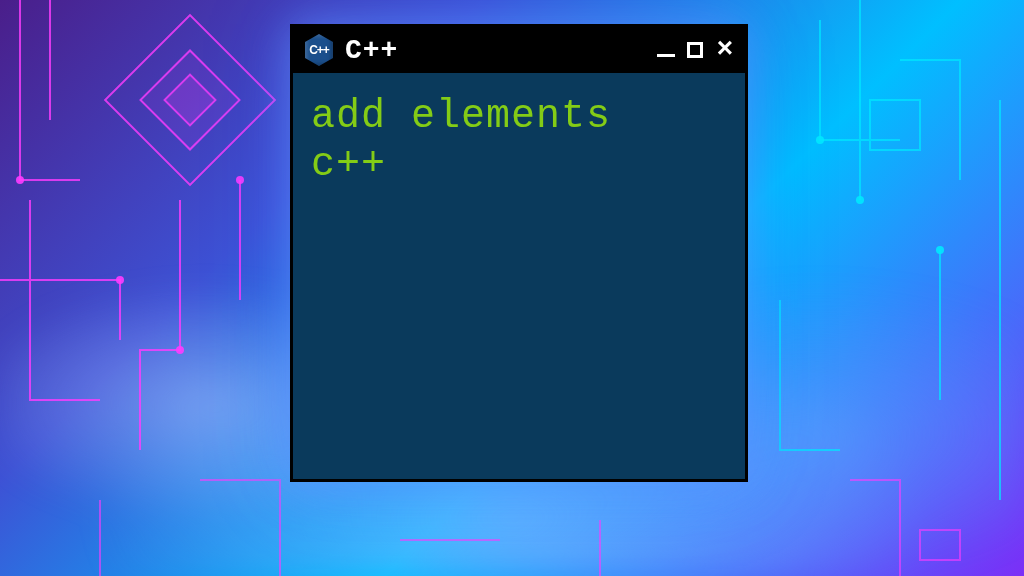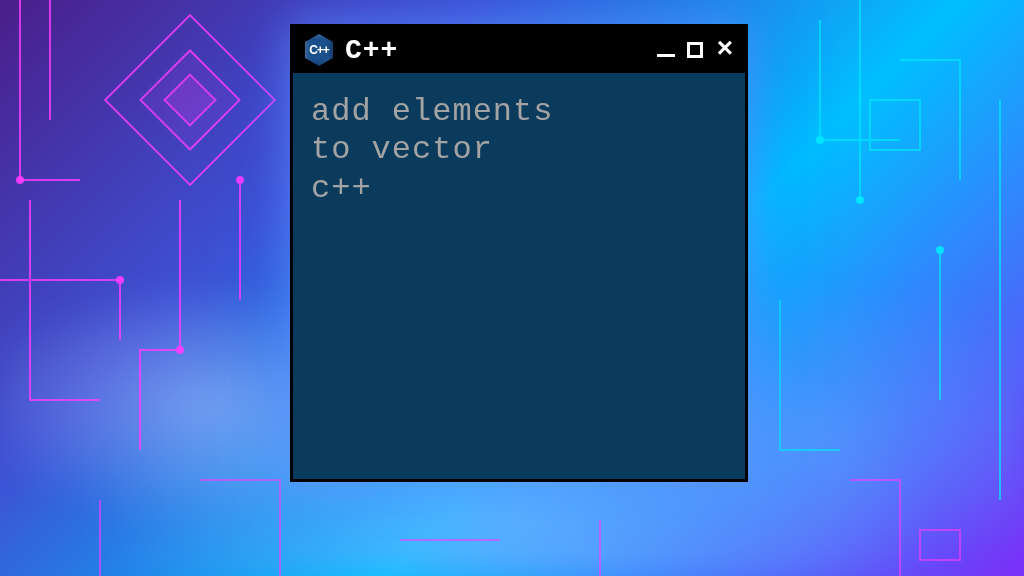--- a/index.html
+++ b/index.html
@@ -113,23 +113,23 @@
       height: 20px;
       display: flex;
       align-items: center;
       justify-content: center;
       font-size: 28px;
       line-height: 1;
     }
     
     .content {
       padding: 20px 18px;
-      color: #a3a3a3;
+      color: #84cc16;
       font-family: 'Courier New', 'Consolas', monospace;
-      font-size: 32px;
+      font-size: 40px;
       line-height: 1.2;
       letter-spacing: 1px;
     }
     
     .content-line {
       white-space: nowrap;
     }
   </style>
 </head>
 <body>
@@ -192,16 +192,15 @@
     </div>
     <div class="title-text">C++</div>
     <div class="window-controls">
       <div class="minimize-icon"></div>
       <div class="maximize-icon"></div>
       <div class="close-icon">×</div>
     </div>
   </div>
   <div class="content">
     <div class="content-line">add elements</div>
-    <div class="content-line">to vector</div>
     <div class="content-line">c++</div>
   </div>
 </div>
 
 </body></html>

